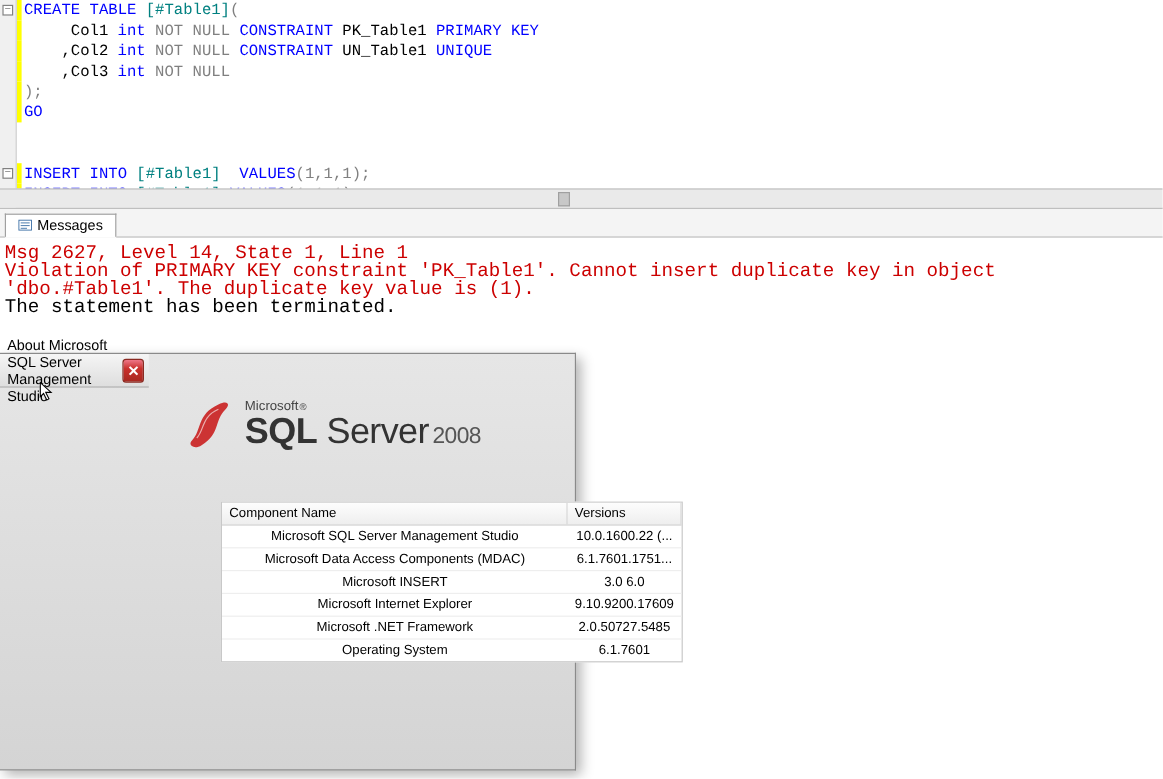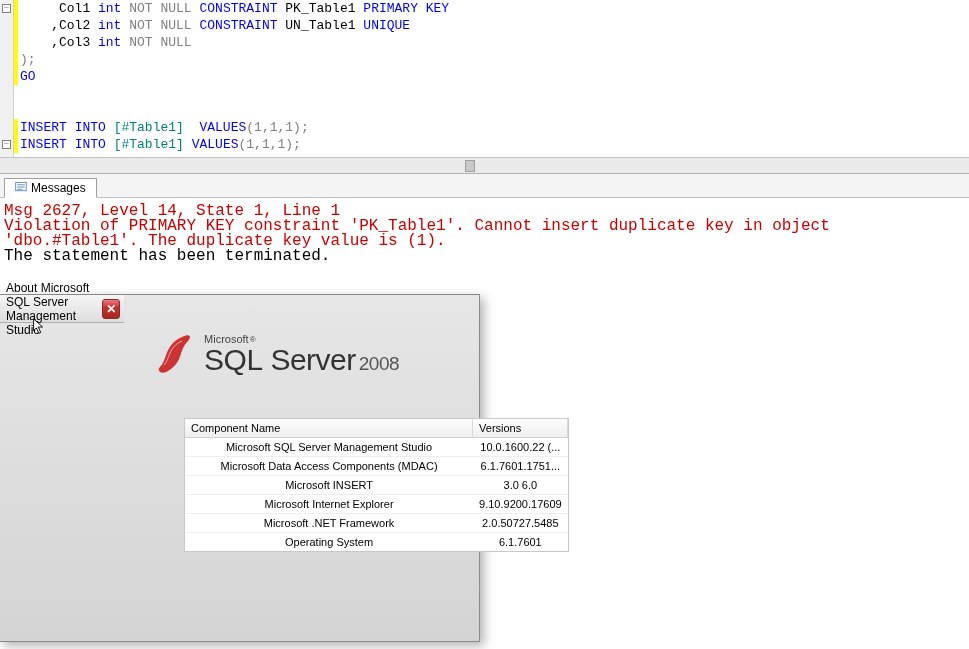--- a/index.html
+++ b/index.html
@@ -77,20 +77,21 @@
   }
   .tab {
     background: #fff;
     border: 1px solid #a0a0a0;
     border-bottom: 1px solid #fff;
     padding: 2px 10px;
     font-size: 12px;
     position: relative;
     top: 1px;
     display: flex;
+    align-items: center;
     gap: 4px;
   }
   .tab-icon {
     width: 12px; height: 12px;
     display: inline-block;
   }
   .tab-icon svg { width:12px; height:12px; }
   
   .messages {
     font-family: Consolas, "Courier New", monospace;
@@ -155,21 +156,21 @@
     display: flex;
     align-items: center;
     gap: 10px;
     margin: 20px 0 40px 14px;
   }
   .sql-icon { width: 40px; height: 44px; color:#c33; }
   .logo-text { display:flex; flex-direction:column; line-height:1; }
   .logo-ms { font-size: 11px; color:#444; display:flex; align-items:flex-end; gap:1px;}
   .reg { font-size:8px; position:relative; top:-1px;}
   .logo-main { font-size: 30px; color:#333; font-weight:300; letter-spacing:-0.5px;}
-  .logo-main b { font-weight:400; }
+  .logo-main b { font-weight:700; }
   .logo-year { font-size: 19px; color:#555; font-weight:400; margin-left:3px;}
   .about-table {
     margin: 0 40px 0 44px;
     border: 1px solid #c8c8c8;
     background: #fff;
     font-size: 11px;
   }
   .about-head {
     display: flex;
     background: linear-gradient(#fdfdfd,#eee);
@@ -190,20 +191,21 @@
 </style>
 </head>
 <body>
 
 <div class="editor">
   <div class="gutter">
     <div class="outline-box" style="top:4px">−</div>
     <div class="outline-box" style="top:140px">−</div>
   </div>
   <div class="code-lines">
+    <div class="code-line yellow"><span class="kw-blue">CREATE</span><span> </span><span class="kw-blue">TABLE</span><span class="kw-teal"> [#Table1]</span><span class="kw-gray">(</span></div>
     <div class="code-line yellow"><span class="txt">     Col1 </span><span class="kw-blue">int</span><span> </span><span class="kw-gray">NOT</span><span> </span><span class="kw-gray">NULL</span><span> </span><span class="kw-blue">CONSTRAINT</span><span class="txt"> PK_Table1 </span><span class="kw-blue">PRIMARY</span><span> </span><span class="kw-blue">KEY</span></div>
     <div class="code-line yellow"><span class="txt">    ,Col2 </span><span class="kw-blue">int</span><span> </span><span class="kw-gray">NOT</span><span> </span><span class="kw-gray">NULL</span><span> </span><span class="kw-blue">CONSTRAINT</span><span class="txt"> UN_Table1 </span><span class="kw-blue">UNIQUE</span></div>
     <div class="code-line yellow"><span class="txt">    ,Col3 </span><span class="kw-blue">int</span><span> </span><span class="kw-gray">NOT</span><span> </span><span class="kw-gray">NULL</span></div>
     <div class="code-line yellow"><span class="kw-gray">);</span></div>
     <div class="code-line yellow"><span class="kw-blue">GO</span></div>
     <div class="code-line"><span></span>&nbsp;</div>
     <div class="code-line"><span></span>&nbsp;</div>
     <div class="code-line yellow"><span class="kw-blue">INSERT</span><span> </span><span class="kw-blue">INTO</span><span class="kw-teal"> [#Table1]  </span><span class="kw-blue">VALUES</span><span class="kw-gray">(1,1,1);</span></div>
     <div class="code-line yellow"><span class="kw-blue">INSERT</span><span> </span><span class="kw-blue">INTO</span><span class="kw-teal"> [#Table1] </span><span class="kw-blue">VALUES</span><span class="kw-gray">(1,1,1);</span></div>
   </div>

